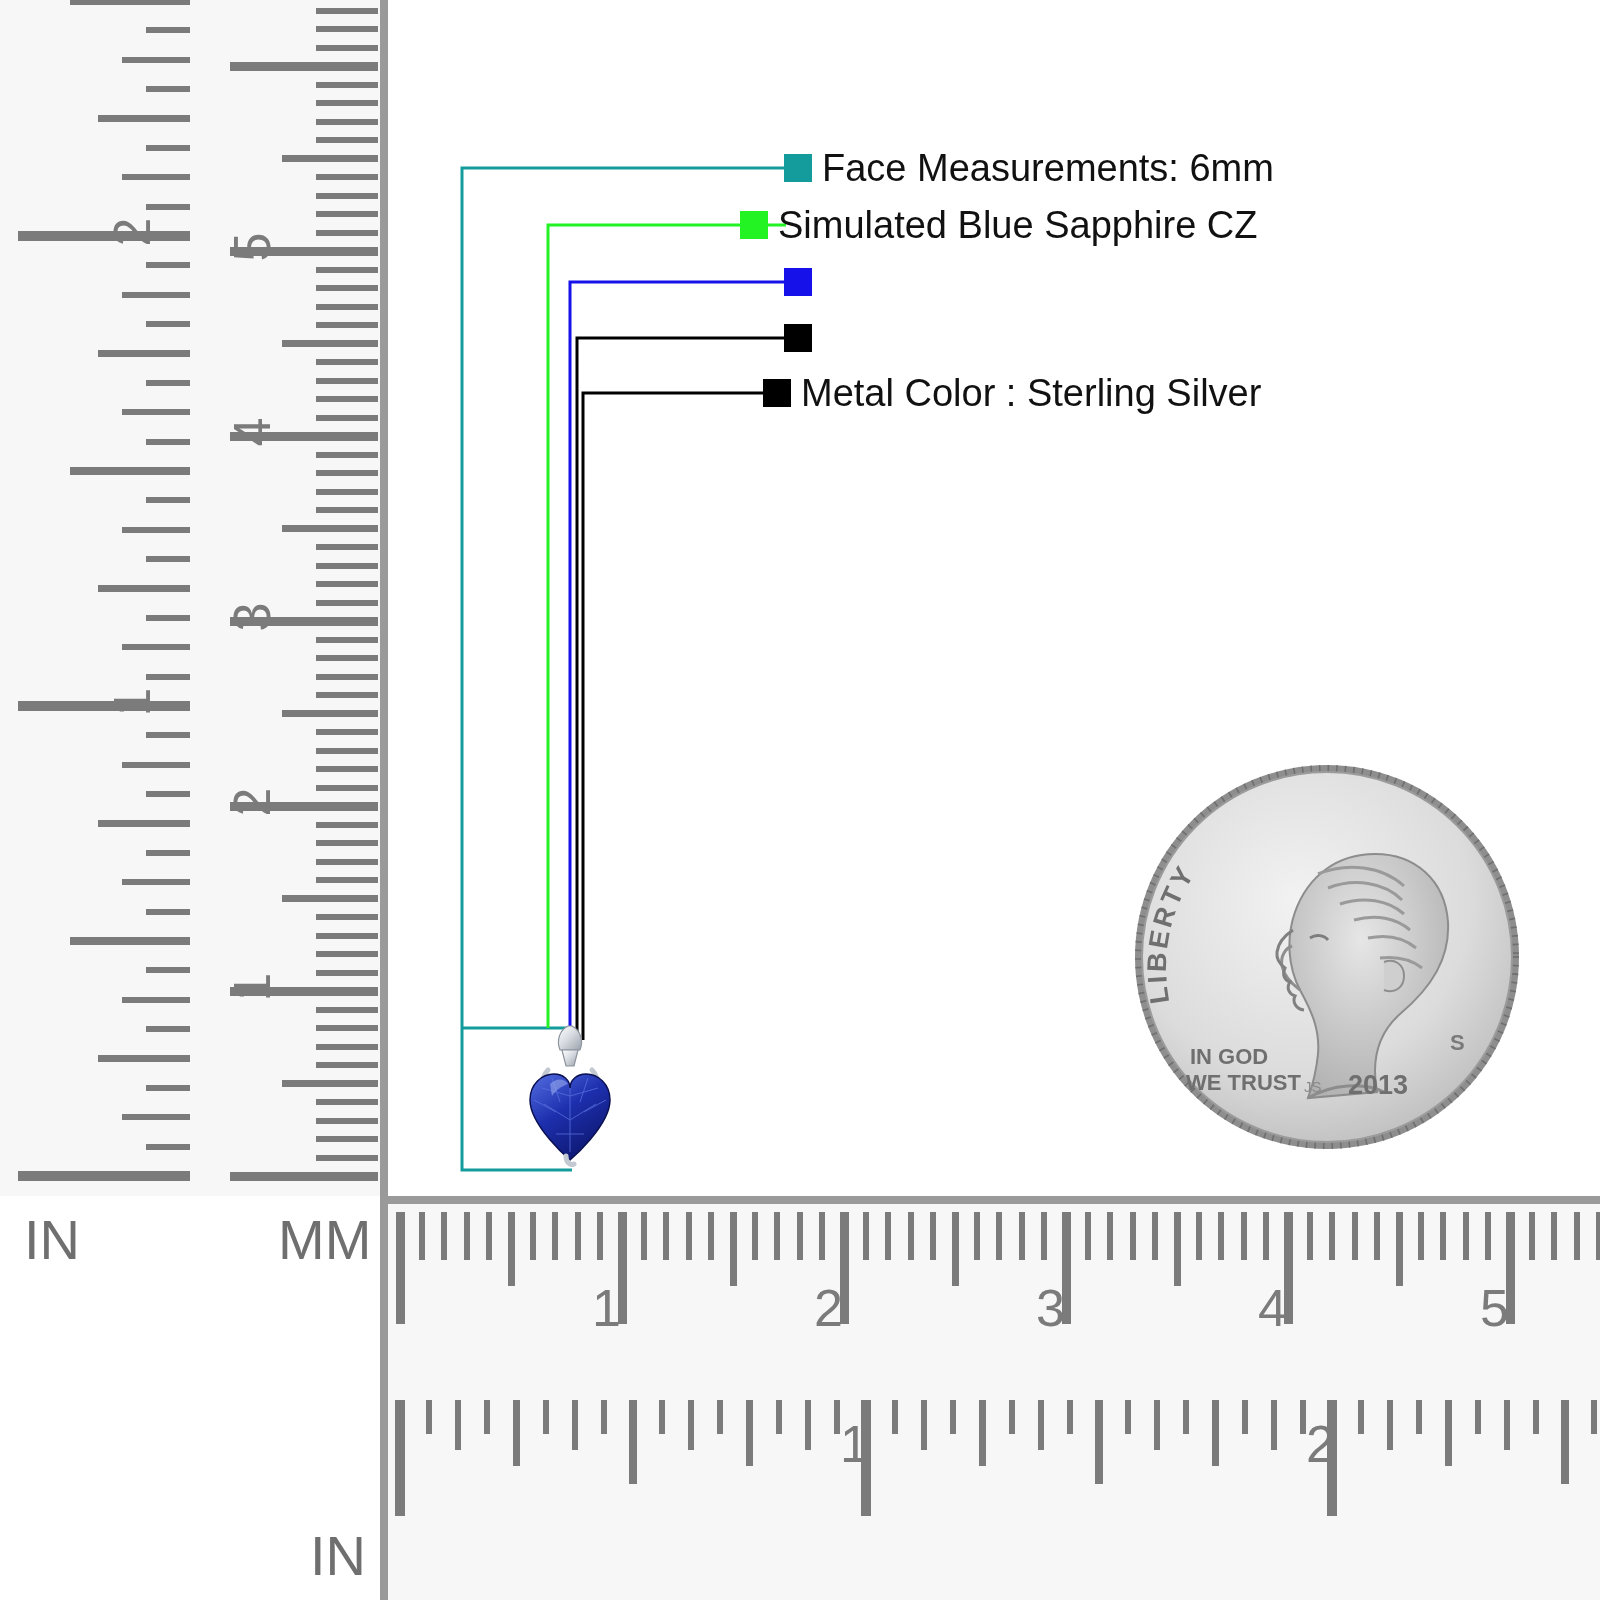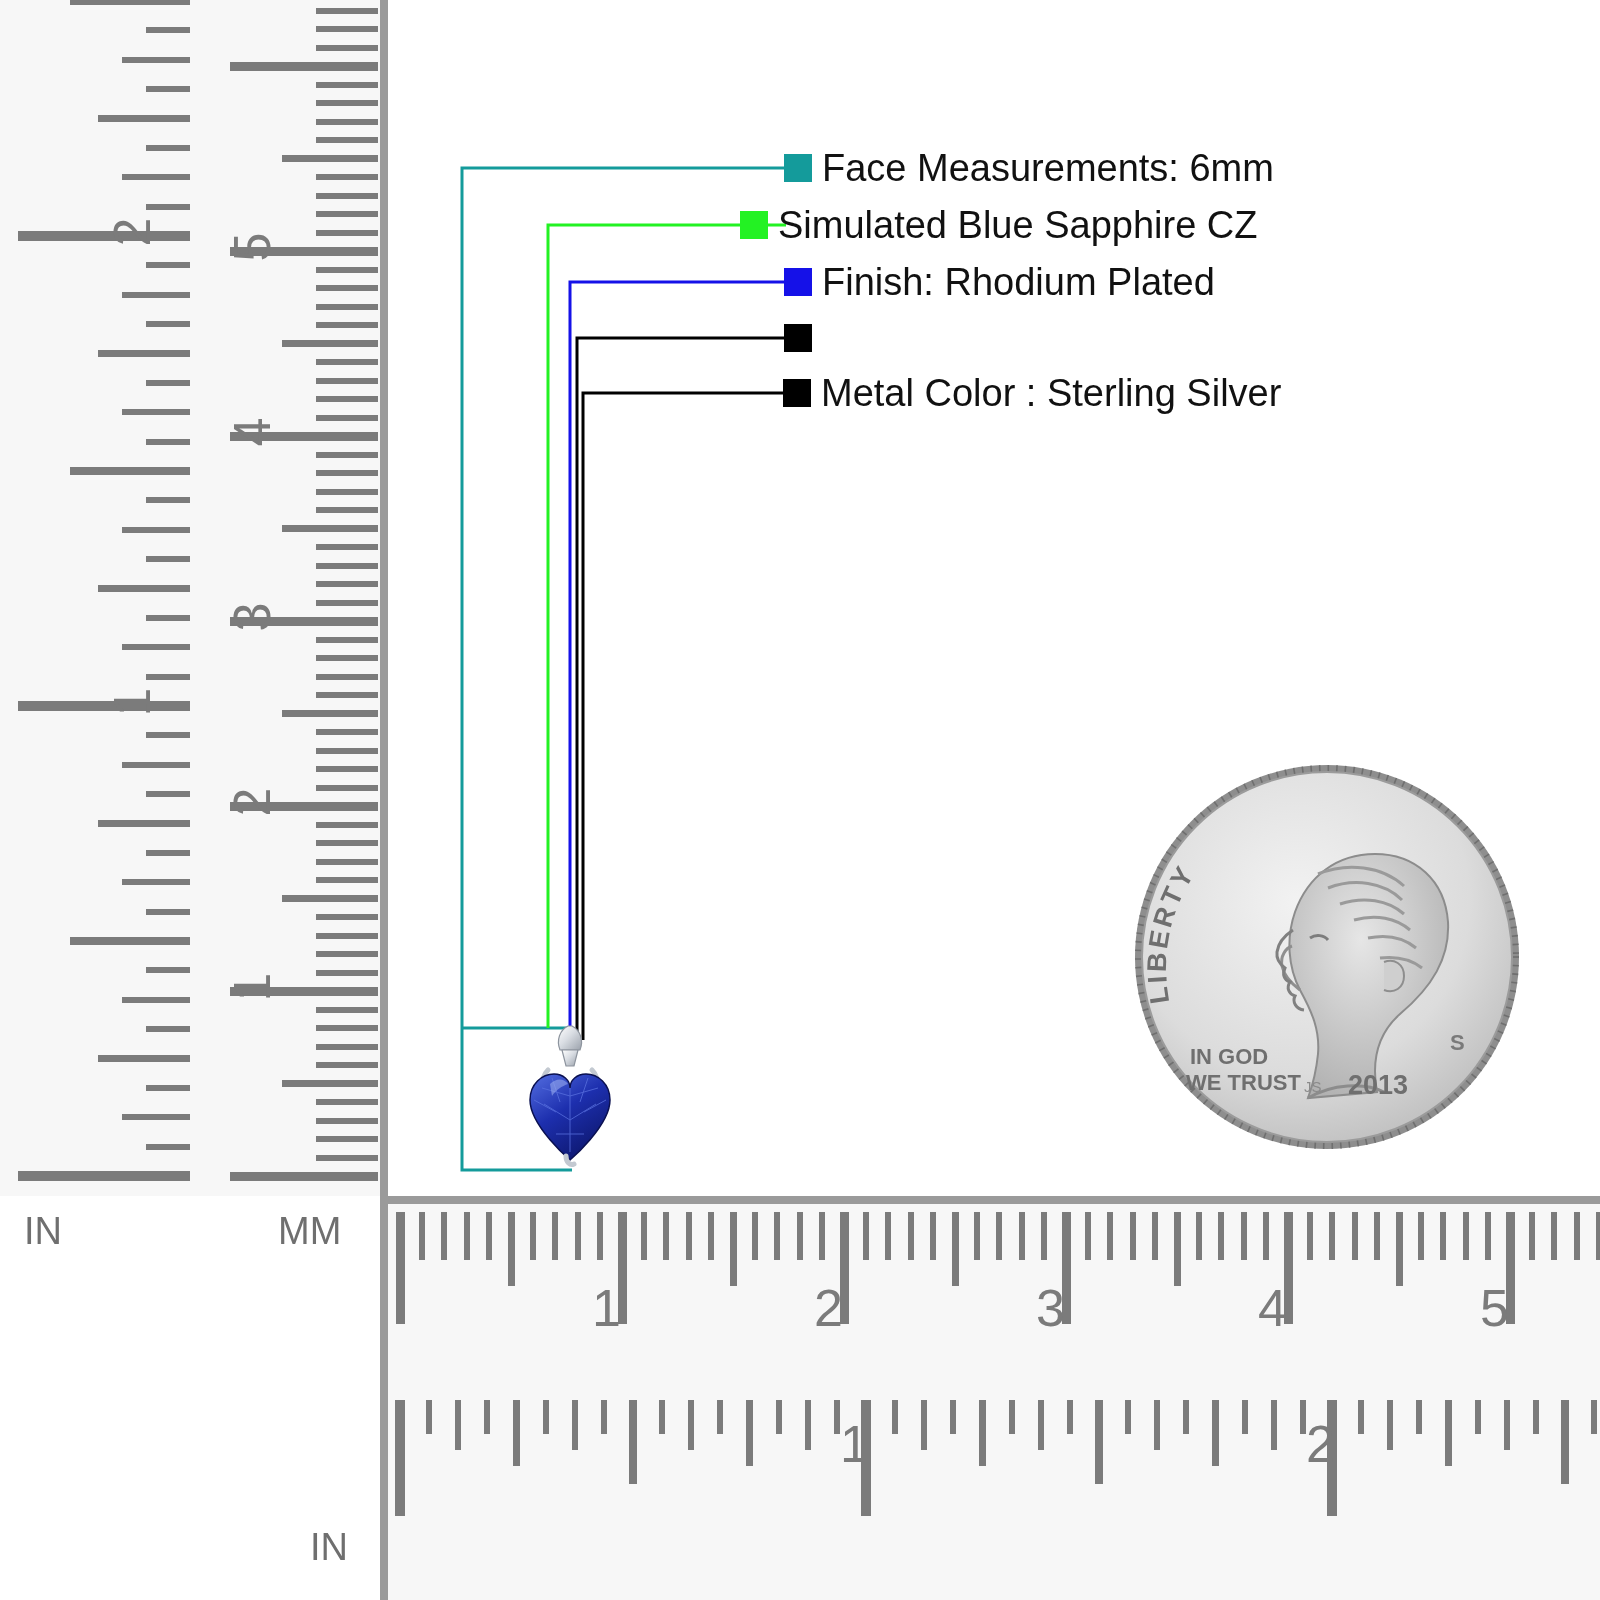--- a/index.html
+++ b/index.html
@@ -33,21 +33,21 @@
   .ruler-num {
     position: absolute;
     color: #7b7b7b;
     font-size: 52px;
     line-height: 1;
     font-family: "Liberation Sans", sans-serif;
   }
   .unit-label {
     position: absolute;
     color: #6f6f6f;
-    font-size: 38px;
+    font-size: 56px;
     line-height: 1;
   }
   
   .callout-row {
     position: absolute;
     display: flex;
     align-items: center;
     height: 40px;
   }
   .swatch {
@@ -311,26 +311,25 @@
   <div class="callout-row" style="left:784px; top:148px;">
     <span class="swatch" style="background:#149b9b;"></span>
     <span class="callout-text">Face Measurements: 6mm</span>
   </div>
   <div class="callout-row" style="left:740px; top:205px;">
     <span class="swatch" style="background:#23f223;"></span>
     <span class="callout-text">Simulated Blue Sapphire CZ</span>
   </div>
   <div class="callout-row" style="left:784px; top:262px;">
     <span class="swatch" style="background:#1511e8;"></span>
-    <span class="callout-text">Finish: Rhodium Plated</span>
   </div>
   <div class="callout-row" style="left:784px; top:318px;">
     <span class="swatch" style="background:#000000;"></span>
   </div>
-  <div class="callout-row" style="left:768px; top:373px;padding-left:15px;">
+  <div class="callout-row" style="left:748px; top:373px;padding-left:15px;">
     <span class="swatch" style="background:#000000;"></span>
     <span class="callout-text">Metal Color : Sterling Silver</span>
   </div>
 
   <svg id="coin-svg" style="position:absolute; left:1132px; top:762px; width:390px; height:390px;" viewBox="0 0 390 390">
     <defs>
       <radialGradient id="coinFace" cx="42%" cy="35%" r="75%">
         <stop offset="0%" stop-color="#f2f2f2"></stop>
         <stop offset="62%" stop-color="#dcdcdc"></stop>
         <stop offset="100%" stop-color="#b8b8b8"></stop>

